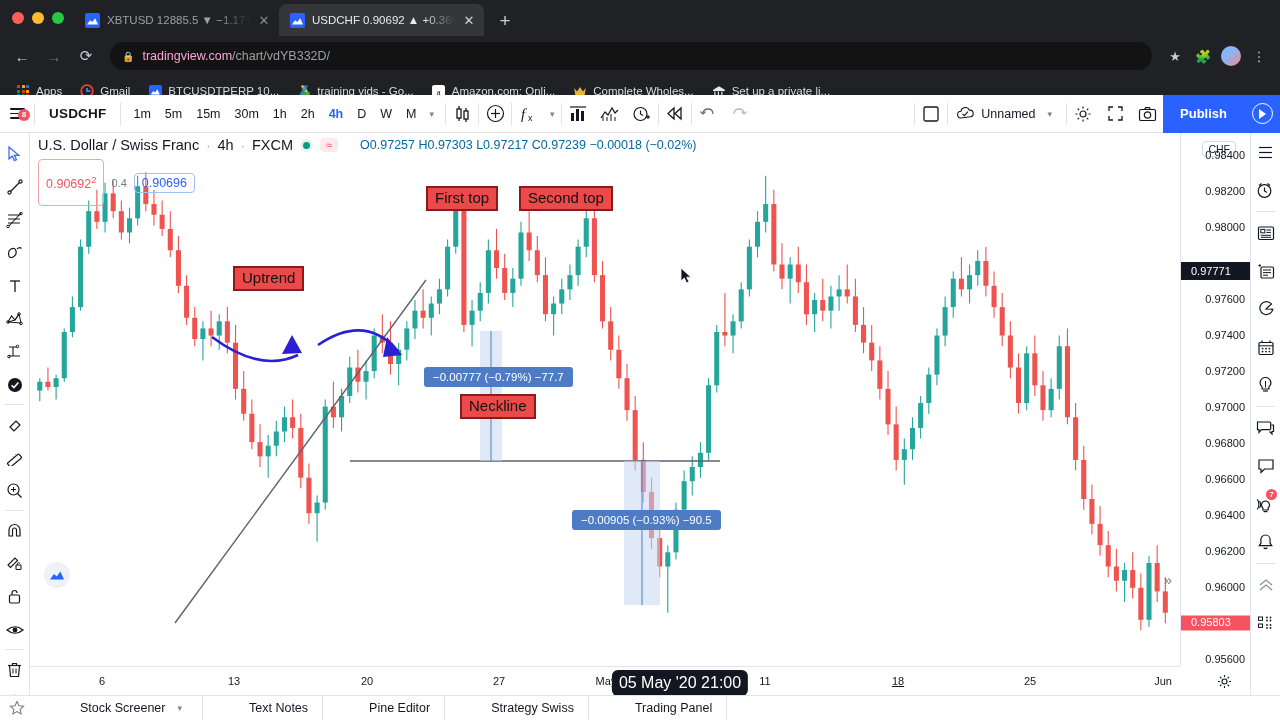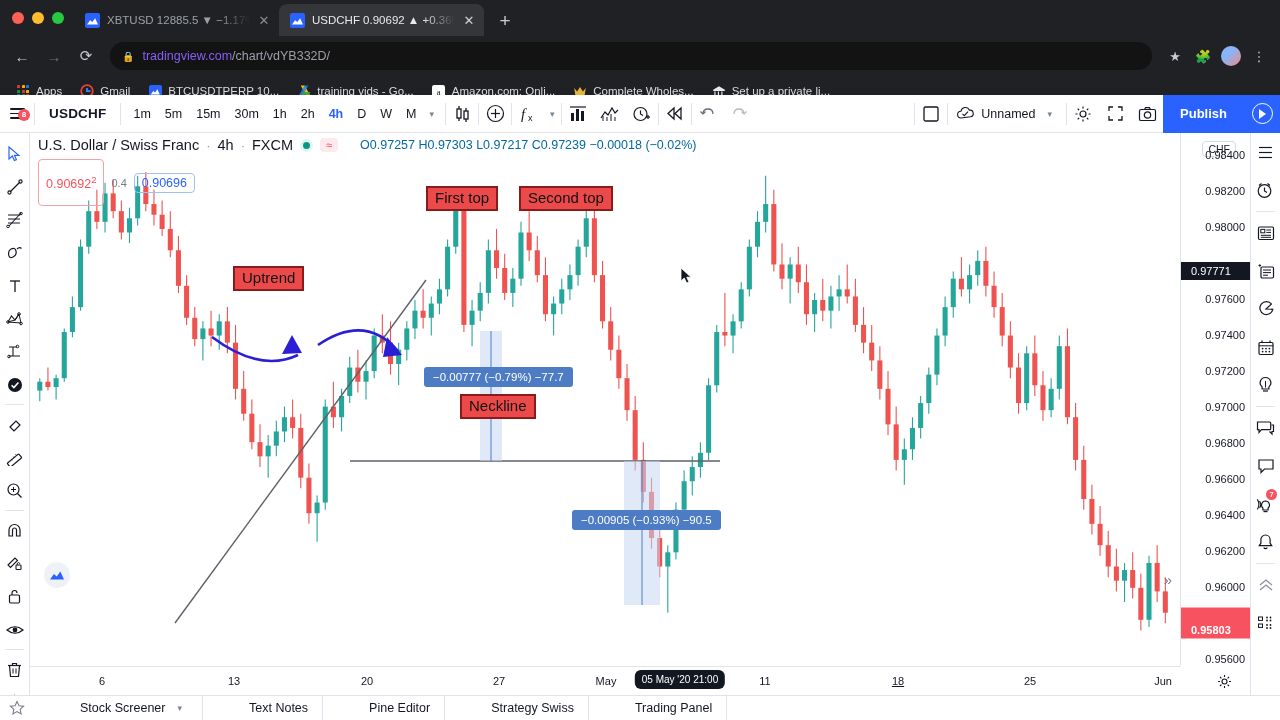--- a/index.html
+++ b/index.html
@@ -41,21 +41,21 @@
   .urlbar-row { height: 40px; display: flex; align-items: center; gap: 4px; padding: 0 8px; }
   .navbtn { width: 28px; height: 28px; display: flex; align-items: center; justify-content: center;
             color: #c7cad1; font-size: 15px; border-radius: 50%; }
   .navbtn.dim { color: #6e7175; }
   .omnibox {
     flex: 1; height: 28px; background: #131314; border-radius: 14px;
     display: flex; align-items: center; padding: 0 12px; gap: 8px; margin: 0 6px;
     font-size: 12.5px; color: #9aa0a6;
   }
   .omnibox .lock { font-size: 10px; color: #bdc1c6; }
-  .omnibox .host { color: #8b5cf6; }
+  .omnibox .host { color: #f9a8d4; }
   .chrome-icons { display: flex; align-items: center; gap: 2px; }
   .chrome-icons .ic { width: 26px; height: 26px; display: flex; align-items: center; justify-content: center;
                       color: #c7cad1; font-size: 13px; }
   .avatar-ic { width: 20px; height: 20px; border-radius: 50%;
                background: linear-gradient(135deg,#8ab4f8 40%, #f28b82); }
 
   .bookmarks { height: 30px; display: flex; align-items: center; gap: 2px; padding: 0 8px;
                font-size: 11.5px; color: #dadce0; }
   .bm { display: flex; align-items: center; gap: 6px; padding: 3px 8px; border-radius: 4px; white-space: nowrap; }
   .bm .bmi { width: 14px; height: 14px; flex: 0 0 14px; display: flex; align-items: center;
@@ -136,29 +136,29 @@
 
   .plot { position: absolute; left: 0; top: 0; right: 70px; bottom: 54px; overflow: hidden; }
   .priceaxis { position: absolute; right: 0; top: 0; width: 70px; bottom: 54px;
                border-left: 1px solid #e0e3eb; font-size: 11px; color: #131722; }
   .pa-lbl { position: absolute; right: 5px; transform: translateY(-50%); white-space: nowrap; }
   .pa-cross { position: absolute; right: 0; left: 0; transform: translateY(-50%); background: #131722;
               color: #fff; font-size: 11px; padding: 3px 0 3px 10px; }
   .pa-cross .plus { position: absolute; left: -8px; top: 50%; transform: translateY(-50%);
                     color: #fff; font-size: 12px; }
   .pa-last { position: absolute; right: 0; left: 0; transform: translateY(-50%); background: #f7525f;
-             color: #fff; font-size: 11px; padding: 16px 0 3px 10px; font-weight: bold; }
+             color: #fff; font-size: 11px; padding: 0 0 3px 10px; }
   .chf-pill { position: absolute; right: 14px; top: 8px; border: 1px solid #d6dae3; border-radius: 4px;
               font-size: 10.5px; color: #131722; padding: 1px 5px; background: #fff; }
 
   .timeaxis { position: absolute; left: 0; right: 70px; bottom: 24px; height: 30px;
               border-top: 1px solid #e0e3eb; font-size: 11px; color: #131722; }
   .ta-lbl { position: absolute; top: 8px; transform: translateX(-50%); white-space: nowrap; }
   .ta-cross { position: absolute; top: 3px; transform: translateX(-50%); background: #131722; color: #fff;
-              font-size: 10px; padding: 4px 7px; border-radius: 6px; white-space: nowrap; }
+              font-size: 16px; padding: 4px 7px; border-radius: 6px; white-space: nowrap; }
   .ta-gear { position: absolute; right: -52px; top: 7px; color: #131722; }
 
   .bottombar { position: absolute; left: 0; right: 0; bottom: 0; height: 24px;
                border-top: 1px solid #e0e3eb; display: flex; align-items: center;
                font-size: 11.5px; color: #131722; }
   .rng { padding: 0 5px; }
   .bb-div { width: 1px; height: 15px; background: #e0e3eb; margin: 0 7px; }
   .bb-spacer { flex: 1; }
   .clock { color: #131722; font-size: 11.5px; padding-right: 8px; }
 

